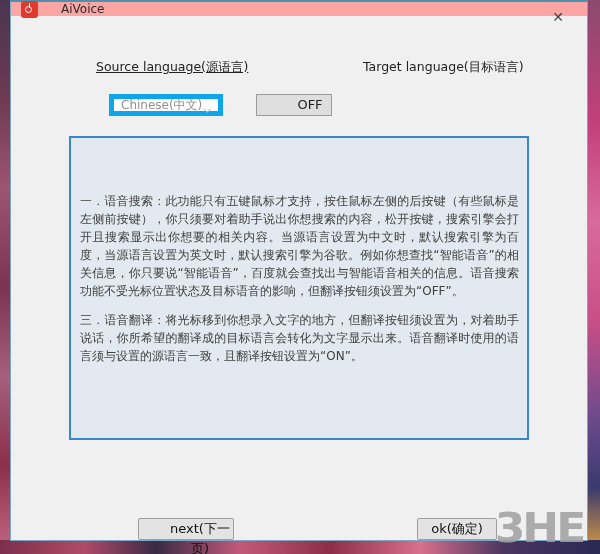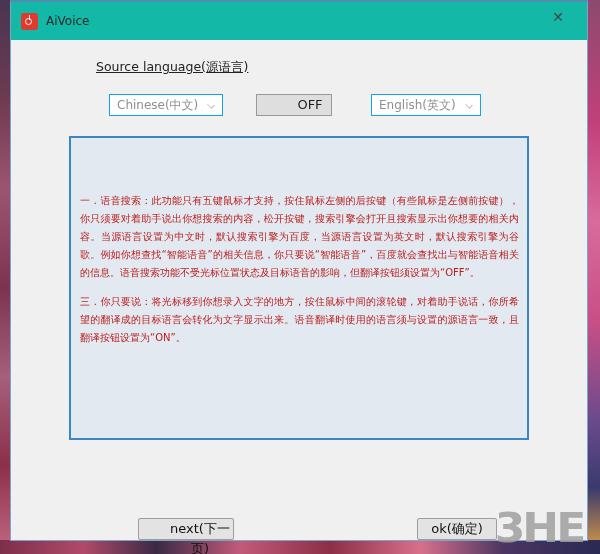--- a/index.html
+++ b/index.html
@@ -26,22 +26,22 @@
 
   
   .window {
     position:absolute; z-index:1;
     left:10px; top:0; width:578px; height:541px;
     background:#f1f0f0;
     border:1px solid #7aa7c7;
     border-top:2px solid #4e8fae;
   }
   .titlebar {
-    position:relative; height:38px; background:#14b8a6;
-    display:flex; align-items:center;
+    position:relative; height:14px; background:#fca5a5;
+    display:flex; align-items:center;gap:15px;
   }
   .app-icon {
     position:relative; width:17px; height:17px; margin-left:10px;
     background:#e03a2f; border-radius:3px; flex:0 0 auto;
   }
   .app-icon .ring {
     position:absolute; left:4px; top:5px; width:7px; height:7px;
     border:1.6px solid #ffffff; border-radius:50%;
   }
   .app-icon .stem {
@@ -57,21 +57,21 @@
     display:flex; align-items:center; justify-content:center;
     font-size:14px; color:#444; cursor:pointer;
   }
 
   .label { position:absolute; font-size:12.5px; color:#222; }
   .lbl-source { left:85px; top:57px;text-decoration:underline; }
   .lbl-target { left:352px; top:57px; }
 
   .combo {
     position:absolute; top:92px; height:22px;
-    background:#ffffff; border:1px solid #0ea5e9;
+    background:#ffffff; border:5px solid #0ea5e9;
     display:flex; align-items:center;
     font-size:12px; color:#8f8f8f; padding-left:7px;
   }
   .combo-source { left:98px; width:114px; }
   .combo-target { left:360px; width:110px; }
   .combo .chev {
     position:absolute; right:8px; top:7px; width:6px; height:6px;
     border-right:1.4px solid #bcbcbc; border-bottom:1.4px solid #bcbcbc;
     transform:rotate(45deg) scaleY(0.8);
   }
@@ -84,21 +84,21 @@
     padding-left:32px;
   }
 
   .instruction-box {
     position:absolute; left:58px; top:134px; width:460px; height:304px;
     background:#e2e9f0; border:2px solid #3a87c8;
     padding:54px 8px 0 9px;
     overflow:hidden;
   }
   .instruction-box p {
-    font-size:10px; line-height:18px; color:#b91c1c;
+    font-size:12px; line-height:18px; color:#404040;
     text-align:justify; margin-bottom:11px;
     word-break:break-all;
   }
 
   .footer-btn {
     position:absolute; top:516px; height:22px;
     background:#e3e3e3; border:1px solid #9e9e9e; border-radius:2px;
     font-size:13px; color:#111; text-align:center; line-height:20px;
     cursor:pointer;
   }
@@ -133,36 +133,33 @@
   <div class="titlebar">
     <div class="app-icon">
       <div class="ring"></div>
       <div class="stem"></div>
     </div>
     <div class="title-text">AiVoice</div>
     <div class="close-btn">✕</div>
   </div>
 
   <div class="label lbl-source">Source language(源语言)</div>
+  <div class="label lbl-target">Target language(目标语言)</div>
 
   <div class="combo combo-source">
     <span>Chinese(中文)</span>
     <span class="chev"></span>
   </div>
 
   <div class="toggle-btn">OFF</div>
 
-  <div class="combo combo-target">
-    <span>English(英文)</span>
-    <span class="chev"></span>
-  </div>
 
   <div class="instruction-box">
     <p>一．语音搜索：此功能只有五键鼠标才支持，按住鼠标左侧的后按键（有些鼠标是左侧前按键），你只须要对着助手说出你想搜索的内容，松开按键，搜索引擎会打开且搜索显示出你想要的相关内容。当源语言设置为中文时，默认搜索引擎为百度，当源语言设置为英文时，默认搜索引擎为谷歌。例如你想查找“智能语音”的相关信息，你只要说“智能语音”，百度就会查找出与智能语音相关的信息。语音搜索功能不受光标位置状态及目标语音的影响，但翻译按钮须设置为“OFF”。</p>
-    <p>三．你只要说：将光标移到你想录入文字的地方，按住鼠标中间的滚轮键，对着助手说话，你所希望的翻译成的目标语言会转化为文字显示出来。语音翻译时使用的语言须与设置的源语言一致，且翻译按钮设置为“ON”。</p>
+    <p>三．语音翻译：将光标移到你想录入文字的地方，但翻译按钮须设置为，对着助手说话，你所希望的翻译成的目标语言会转化为文字显示出来。语音翻译时使用的语言须与设置的源语言一致，且翻译按钮设置为“ON”。</p>
   </div>
 
   <div class="footer-btn btn-next">next(下一页)</div>
   <div class="footer-btn btn-ok">ok(确定)</div>
 
 </div>
 
 <div class="watermark">
   <span class="logo">3HE</span>
   <span class="site">当游网</span>

